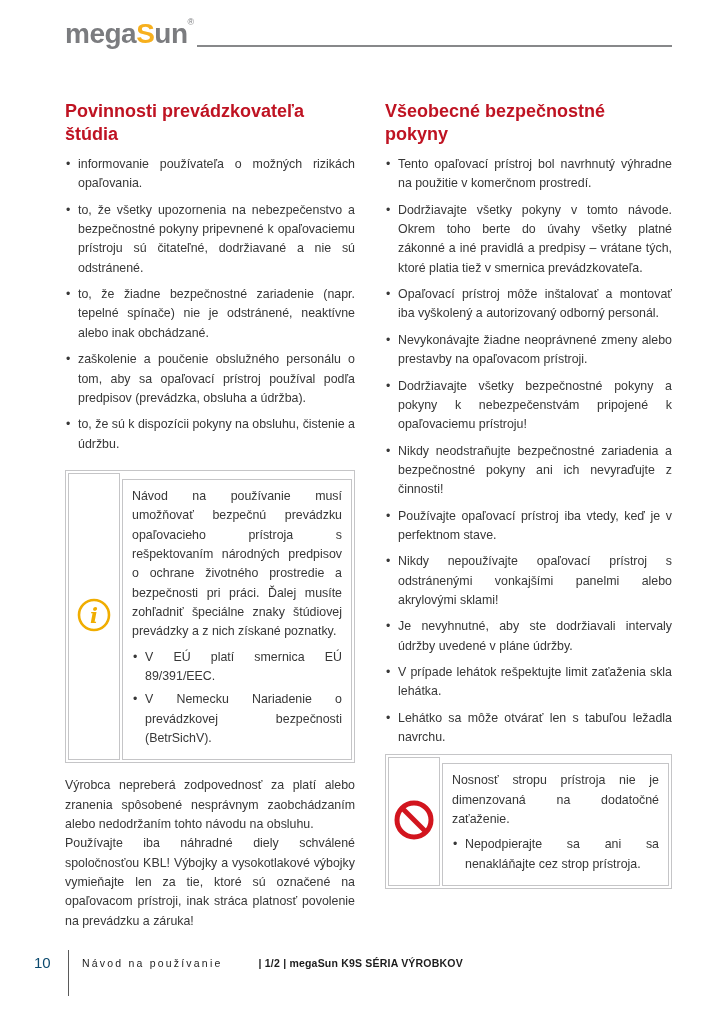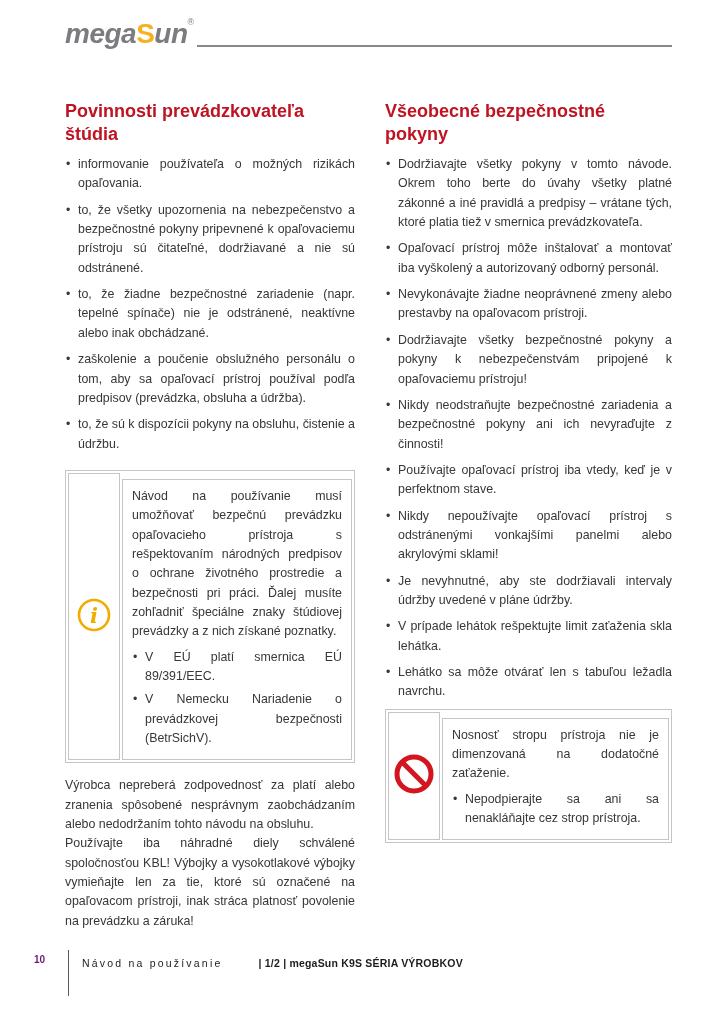--- a/index.html
+++ b/index.html
@@ -12,21 +12,21 @@
     color:#373737;
     overflow:hidden;
   }
 
   
   .header {
     position:absolute; top:18px; left:65px; right:52px;
     display:flex; align-items:flex-end;
   }
   .logo { font-weight:bold; font-size:28px; line-height:1; letter-spacing:-0.5px; white-space:nowrap; }
-  .logo .gray   { color:#7b7c7f;font-style:italic; }
+  .logo .gray   { color:#7b7c7f; }
   .logo .yellow { color:#f7b01e; }
   .logo .reg    { font-size:9px; color:#7b7c7f; vertical-align:18px; font-weight:normal; letter-spacing:0; }
   .header-rule  { flex:1; height:0; border-bottom:2px solid #87888a; margin-left:3px; margin-bottom:1px; }
 
   
   .columns {
     position:absolute; top:100px; left:65px; width:607px;
     display:flex; gap:30px;
   }
   .col-left  { width:290px; flex:0 0 290px; }
@@ -68,21 +68,21 @@
   }
   .info-box { margin:16px 0 13px 0; min-height:256px; }
   .warn-box { margin:6px 0 0 0; min-height:72px; }
   .text-cell p { margin:0 0 6px 0; }
   .text-cell ul.bullets li { margin-bottom:4px; }
 
   
   .footer { position:absolute; left:0; top:946px; width:724px; height:60px; }
   .footer .page-number {
     position:absolute; left:34px; top:8px;
-    color:#701a75; font-size:10px; font-weight:bold;
+    color:#0c4a6e; font-size:15px; font-weight:normal;
   }
   .footer .vrule {
     position:absolute; left:68px; top:4px;
     width:1px; height:46px; background:#5a5a5a;
   }
   .footer .ftext {
     position:absolute; left:82px; top:11px;
     font-size:10.5px; color:#1c1c1c; white-space:nowrap;
   }
   .footer .ftext .spaced { letter-spacing:2.2px; }
@@ -130,20 +130,21 @@
         </div>
       </div>
 
       <p class="body-text flush">Výrobca nepreberá zodpovednosť za platí alebo zranenia spôsobené nesprávnym zaobchádzaním alebo nedodržaním tohto návodu na obsluhu.</p>
       <p class="body-text flush">Používajte iba náhradné diely schválené spoločnosťou KBL! Výbojky a vysokotlakové výbojky vymieňajte len za tie, ktoré sú označené na opaľovacom prístroji, inak stráca platnosť povolenie na prevádzku a záruka!</p>
     </div>
 
     <div class="col-right">
       <h1 class="section-heading">Všeobecné bezpečnostné pokyny</h1>
       <ul class="bullets">
+          <li>Tento opaľovací prístroj bol navrhnutý výhradne na použitie v komerčnom prostredí.</li>
           <li>Dodržiavajte všetky pokyny v tomto návode. Okrem toho berte do úvahy všetky platné zákonné a iné pravidlá a predpisy – vrátane tých, ktoré platia tiež v smernica prevádzkovateľa.</li>
           <li>Opaľovací prístroj môže inštalovať a montovať iba vyškolený a autorizovaný odborný personál.</li>
           <li>Nevykonávajte žiadne neoprávnené zmeny alebo prestavby na opaľovacom prístroji.</li>
           <li>Dodržiavajte všetky bezpečnostné pokyny a pokyny k nebezpečenstvám pripojené k opaľovaciemu prístroju!</li>
           <li>Nikdy neodstraňujte bezpečnostné zariadenia a bezpečnostné pokyny ani ich nevyraďujte z činnosti!</li>
           <li>Používajte opaľovací prístroj iba vtedy, keď je v perfektnom stave.</li>
           <li>Nikdy nepoužívajte opaľovací prístroj s odstránenými vonkajšími panelmi alebo akrylovými sklami!</li>
           <li>Je nevyhnutné, aby ste dodržiavali intervaly údržby uvedené v pláne údržby.</li>
           <li>V prípade lehátok rešpektujte limit zaťaženia skla lehátka.</li>
           <li>Lehátko sa môže otvárať len s tabuľou ležadla navrchu.</li>

